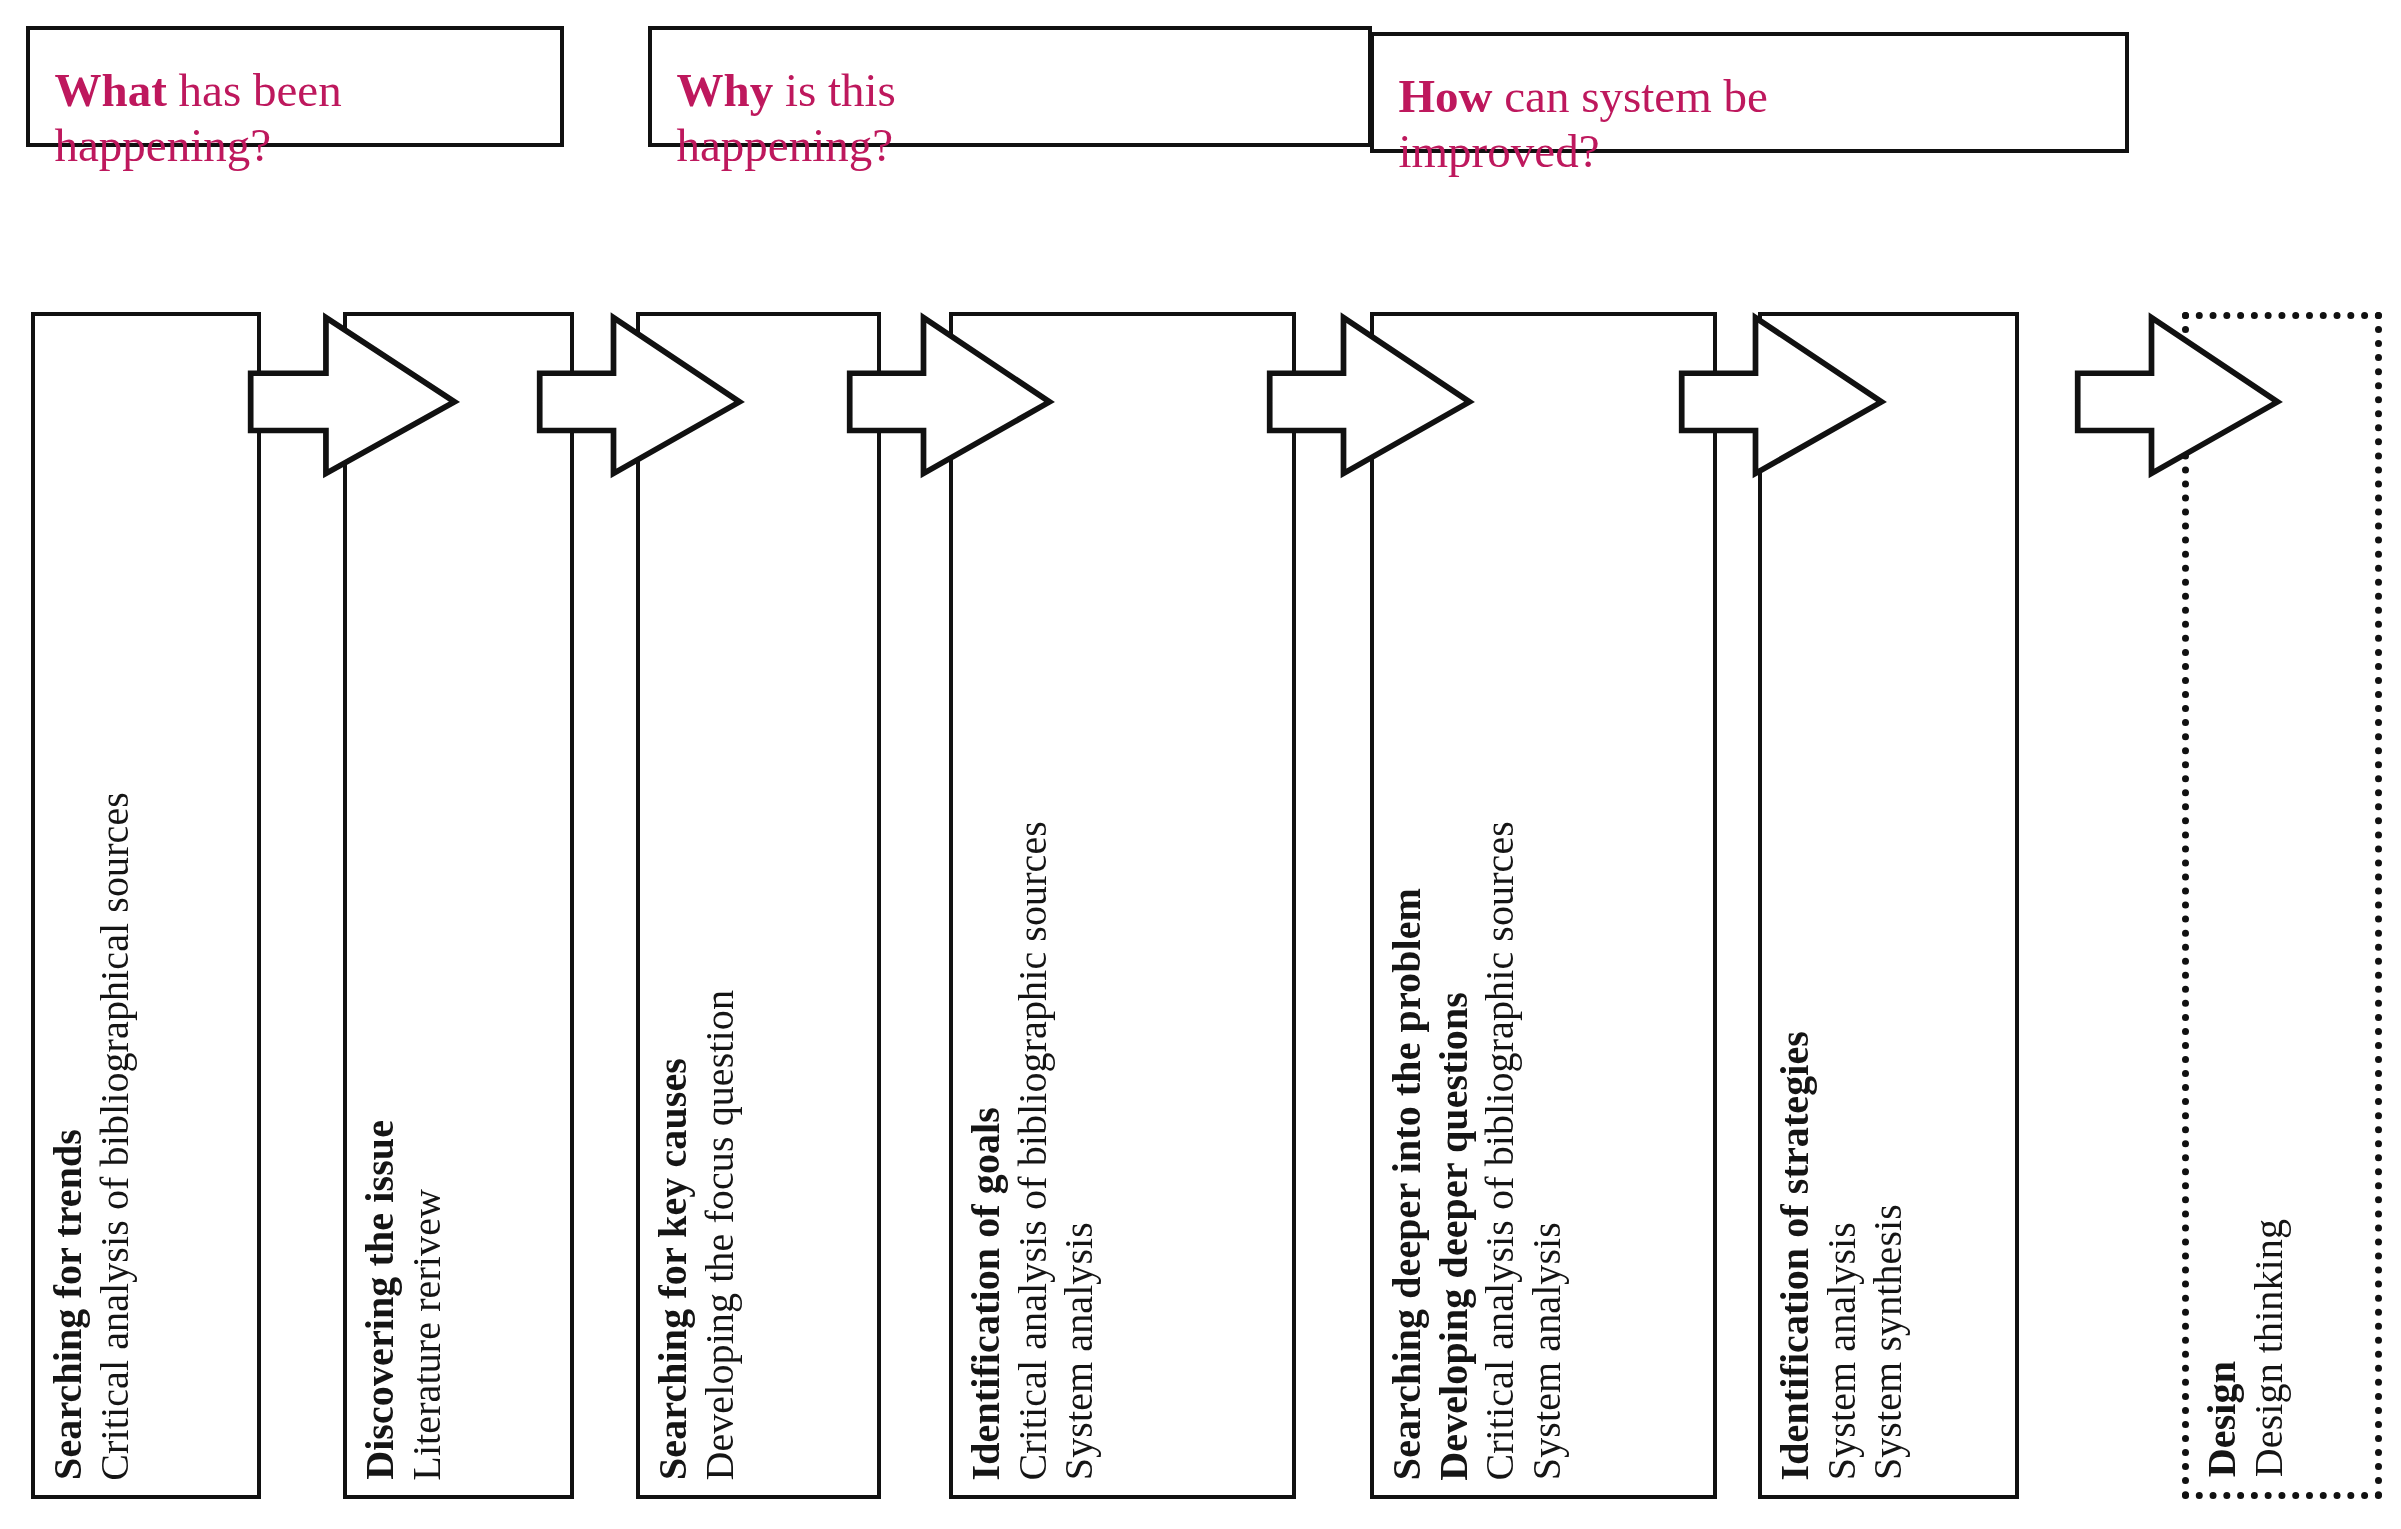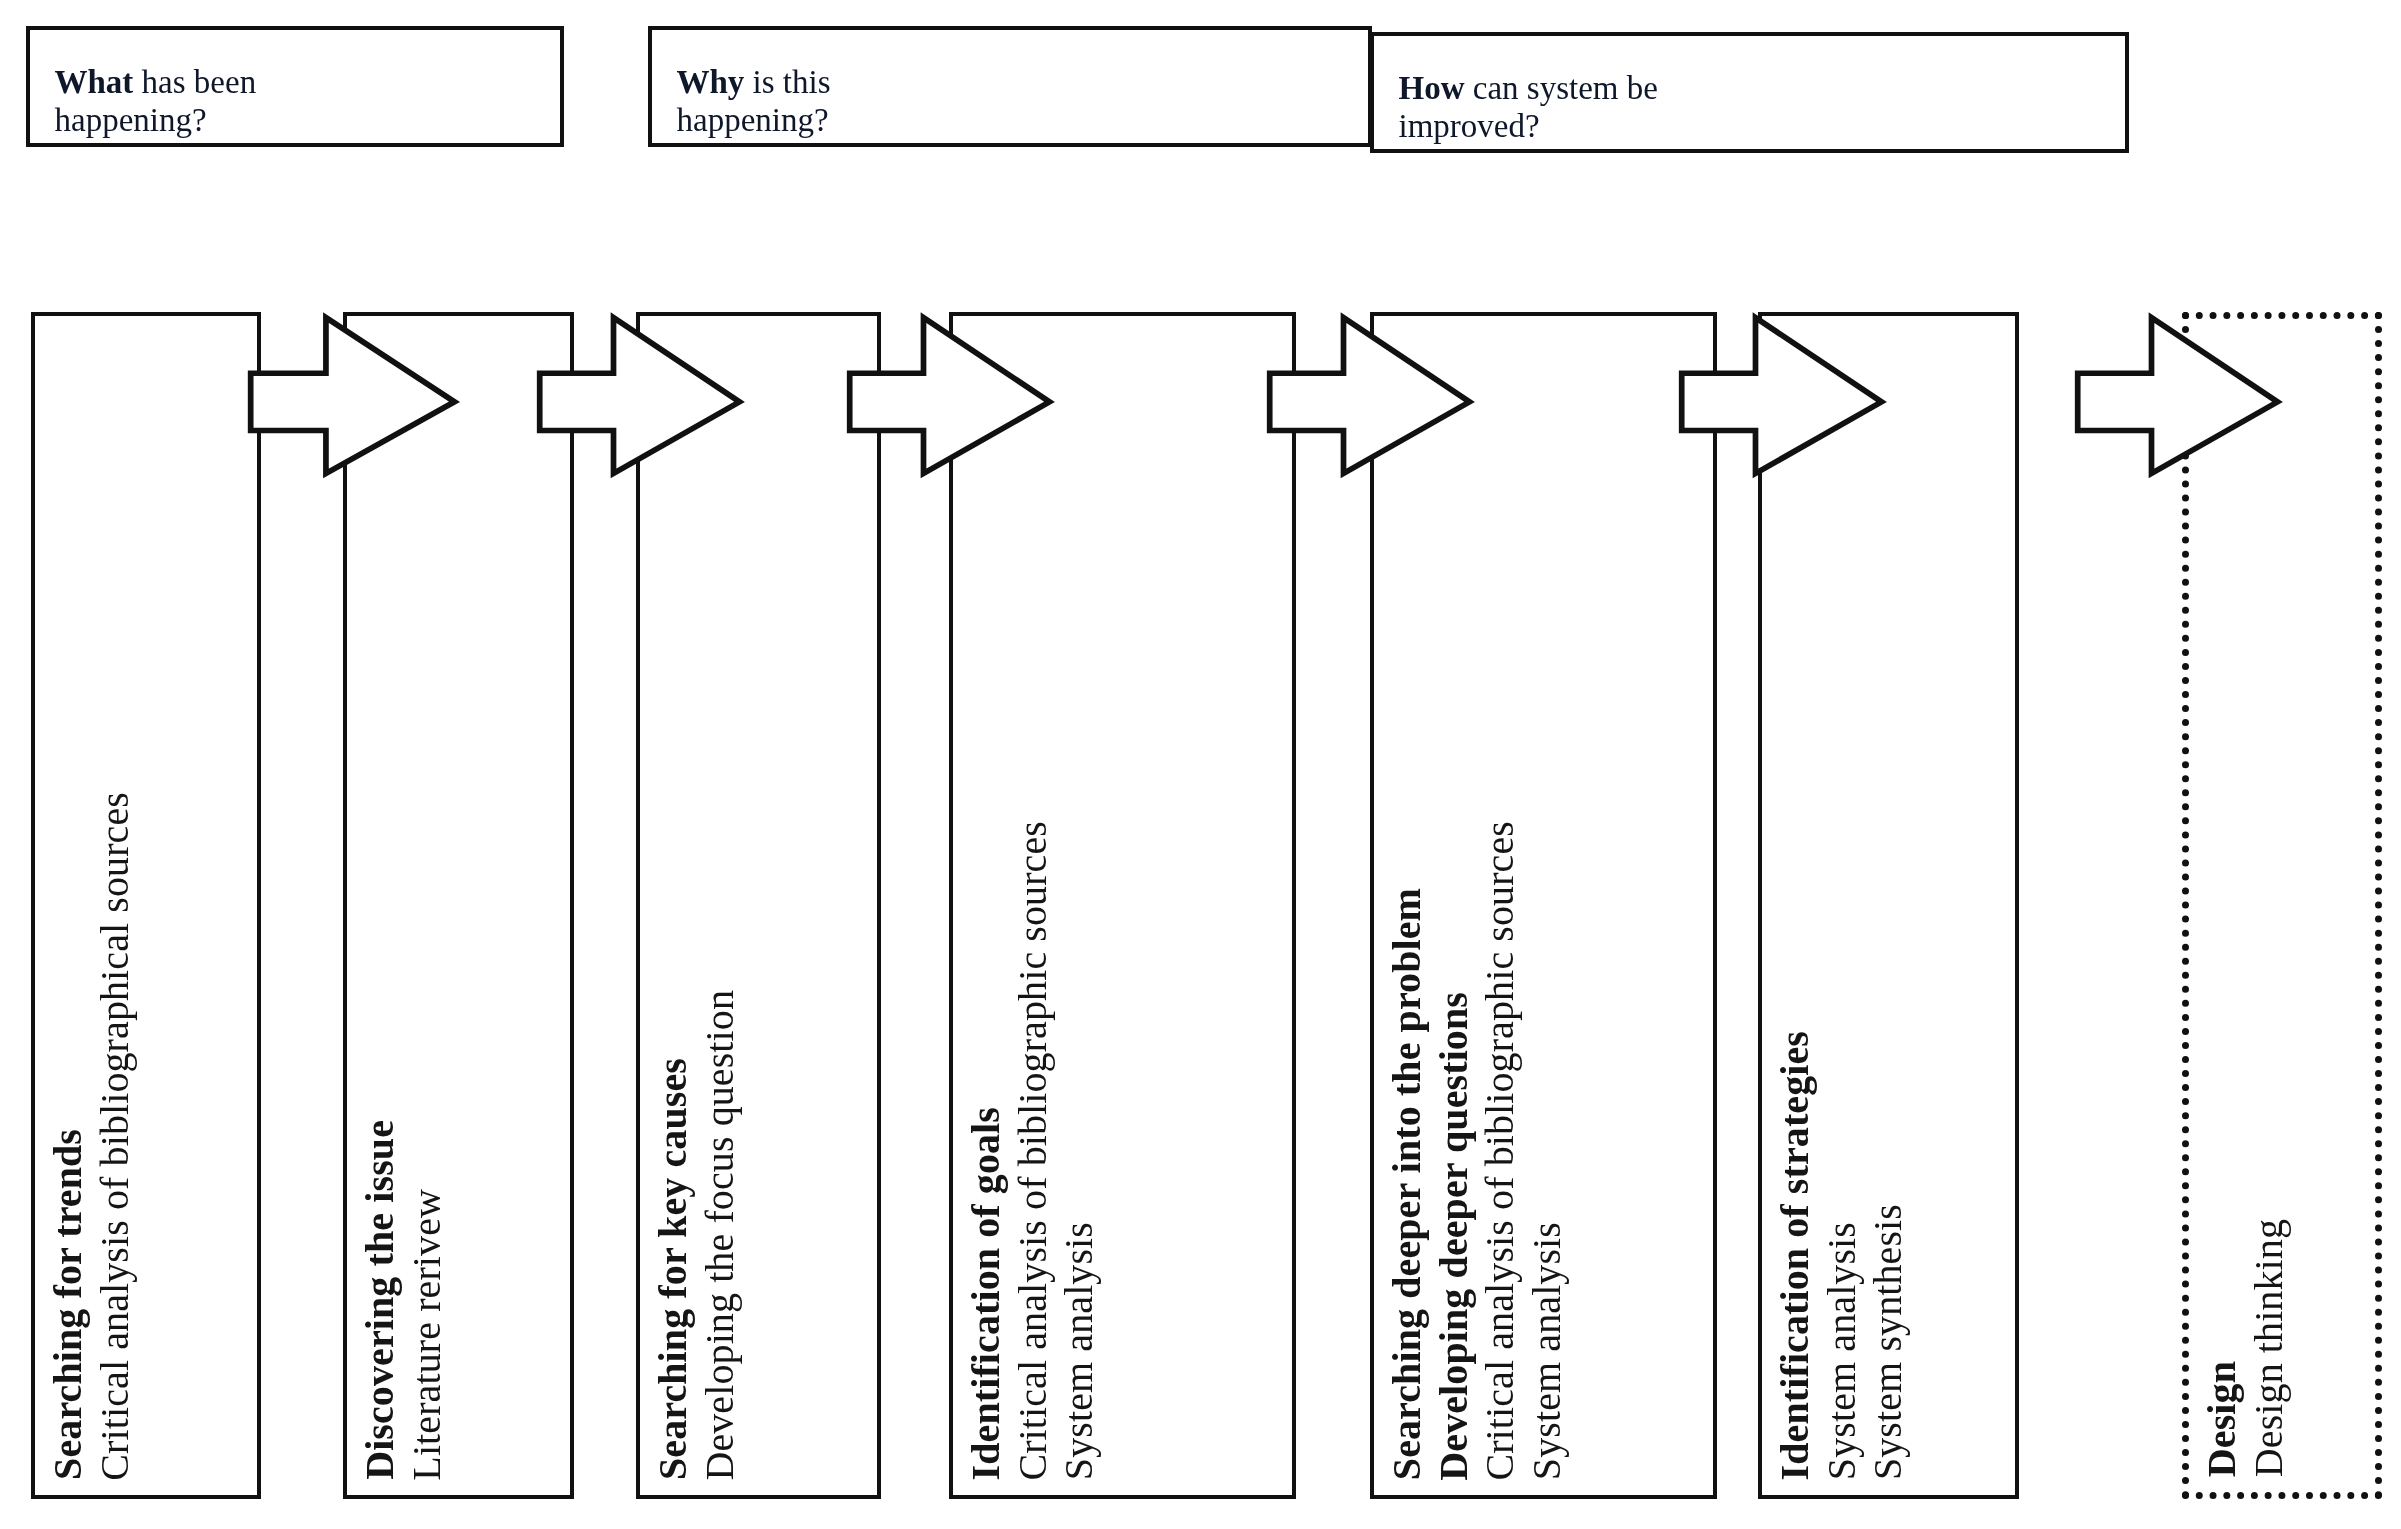--- a/index.html
+++ b/index.html
@@ -22,23 +22,23 @@
 
   
   .header-box {
     position: absolute;
     box-sizing: border-box;
     border: 4.1px solid #111111;
     background: #ffffff;
     padding: 33px 24.5px 8.2px 24.5px;
   }
   .header-text {
-    font-size: 33px;
+    font-size: 47px;
     line-height: 1.16;
-    color: #0f172a;
+    color: #be185d;
     white-space: pre-line;
   }
   .header-text .lead {
     font-weight: bold;
   }
 
   
   .phase-box {
     position: absolute;
     box-sizing: border-box;

